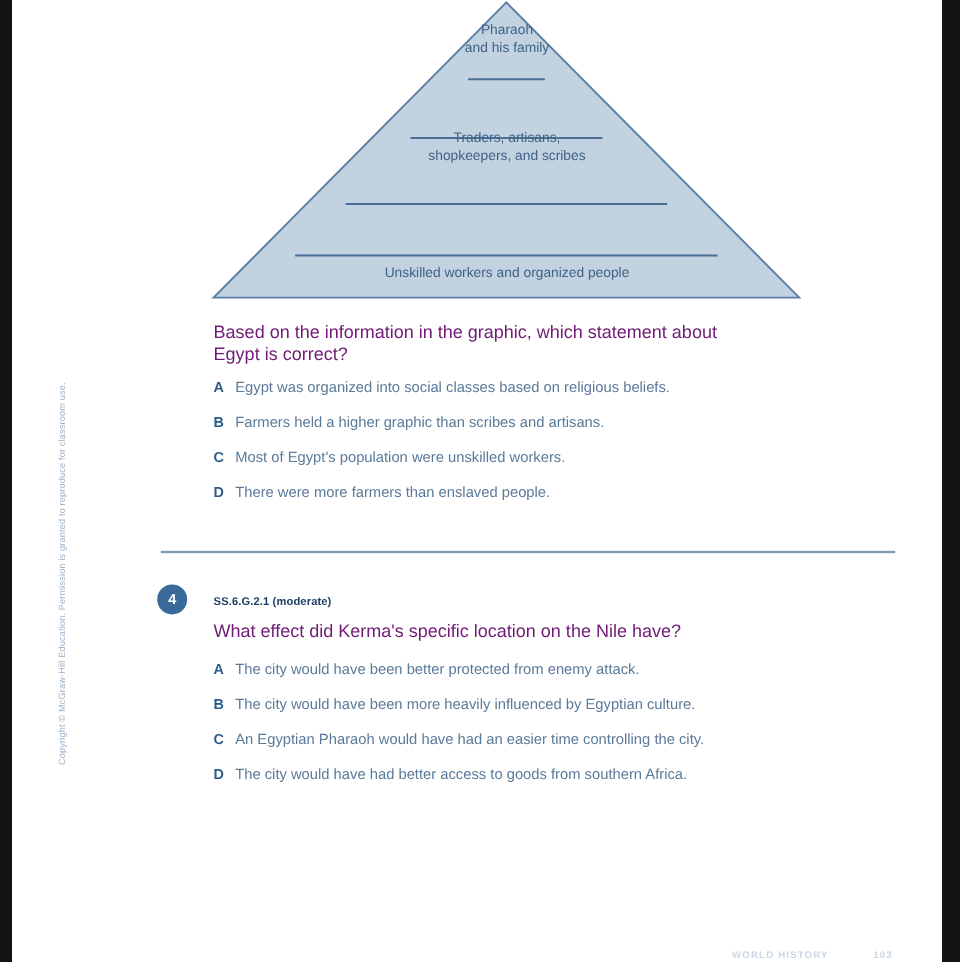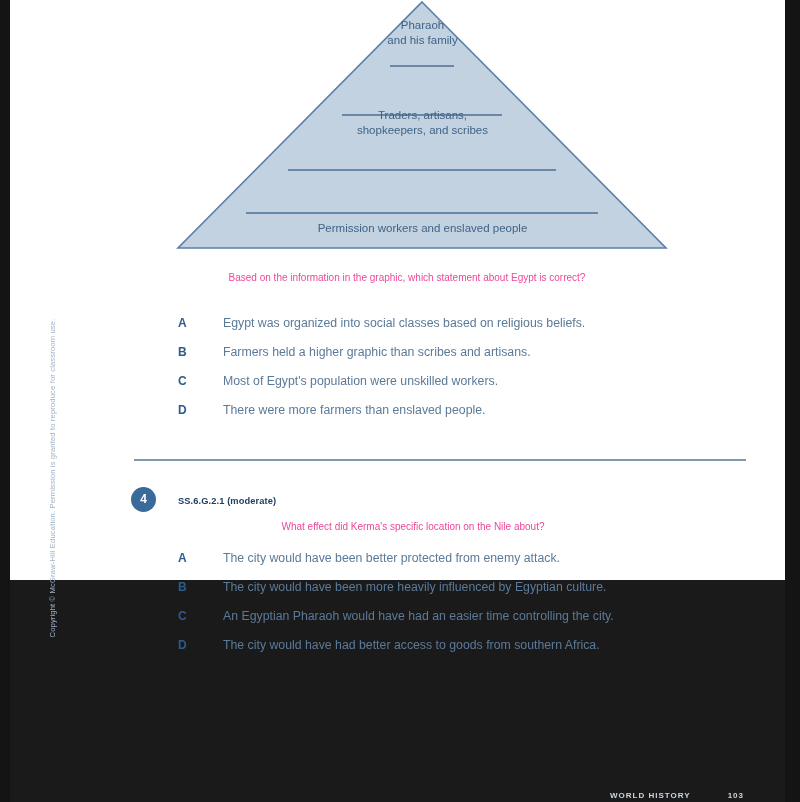--- a/index.html
+++ b/index.html
@@ -19,21 +19,21 @@
     width: 800px;
     height: 802px;
     background: #1a1a1a;
   }
 
   .page-sheet {
     position: absolute;
     left: 10px;
     top: 0px;
     width: 775px;
-    height: 580px;
+    height: 802px;
     background: #ffffff;
   }
 
   .edge-band {
     position: absolute;
     top: 0;
     width: 10px;
     height: 802px;
     background: #141414;
   }
@@ -64,25 +64,24 @@
   }
   .tier-1 { left: 150px; top: 20px; width: 205px; }
   .tier-2 { left: 120px; top: 74px; width: 265px; }
   .tier-3 { left: 90px; top: 110px; width: 325px; }
   .tier-4 { left: 60px; top: 188px; width: 385px; }
   .tier-5 { left: 30px; top: 223px; width: 445px; }
 
   
   .q-stem {
     position: absolute;
-    color: #ec4899;
-    font-size: 10px;
+    color: #701a75;
+    font-size: 15px;
     line-height: 17.5px;
     font-family: "Liberation Sans", sans-serif;
-    text-align: center;
   }
   #q3-stem {
     left: 168px;
     top: 269px;
     width: 458px;
   }
   #q4-stem {
     left: 168px;
     top: 518px;
     width: 470px;
@@ -105,21 +104,21 @@
     left: 0;
     top: 0;
     width: 22px;
     color: #2e5c8a;
     font-size: 12px;
     font-weight: bold;
     font-family: "Liberation Sans", sans-serif;
   }
   .choice-text {
     position: absolute;
-    left: 45px;
+    left: 18px;
     top: 0;
     color: #5b7a99;
     font-size: 12.3px;
     white-space: nowrap;
     font-family: "Liberation Sans", sans-serif;
   }
 
   
   .divider {
     position: absolute;
@@ -207,21 +206,21 @@
         <line x1="220" y1="68" x2="284" y2="68" stroke="#4a6f96" stroke-width="1.7"></line>
         <line x1="172" y1="117" x2="332" y2="117" stroke="#4a6f96" stroke-width="1.7"></line>
         <line x1="118" y1="172" x2="386" y2="172" stroke="#4a6f96" stroke-width="1.7"></line>
         <line x1="76" y1="215" x2="428" y2="215" stroke="#4a6f96" stroke-width="1.7"></line>
       </svg>
 
       <div class="tier-label tier-1">Pharaoh
 and his family</div>
       <div class="tier-label tier-3">Traders, artisans,
 shopkeepers, and scribes</div>
-      <div class="tier-label tier-5">Permission workers and enslaved people</div>
+      <div class="tier-label tier-5">Unskilled workers and organized people</div>
     </div>
 
     <div class="q-stem" id="q3-stem">Based on the information in the graphic, which statement about Egypt is correct?</div>
 
     <div class="choices" id="q3-choices">
       <div class="choice-row">
         <span class="choice-letter">A</span>
         <span class="choice-text">Egypt was organized into social classes based on religious beliefs.</span>
       </div>
       <div class="choice-row">
@@ -240,21 +239,21 @@
 
     <div class="divider"></div>
 
     <div class="q-badge">4</div>
 
     <div class="std-code">
       <span>SS.6.G.2.1</span>
       <span class="difficulty">(moderate)</span>
     </div>
 
-    <div class="q-stem" id="q4-stem">What effect did Kerma's specific location on the Nile about?</div>
+    <div class="q-stem" id="q4-stem">What effect did Kerma's specific location on the Nile have?</div>
 
     <div class="choices" id="q4-choices">
       <div class="choice-row">
         <span class="choice-letter">A</span>
         <span class="choice-text">The city would have been better protected from enemy attack.</span>
       </div>
       <div class="choice-row">
         <span class="choice-letter">B</span>
         <span class="choice-text">The city would have been more heavily influenced by Egyptian culture.</span>
       </div>

